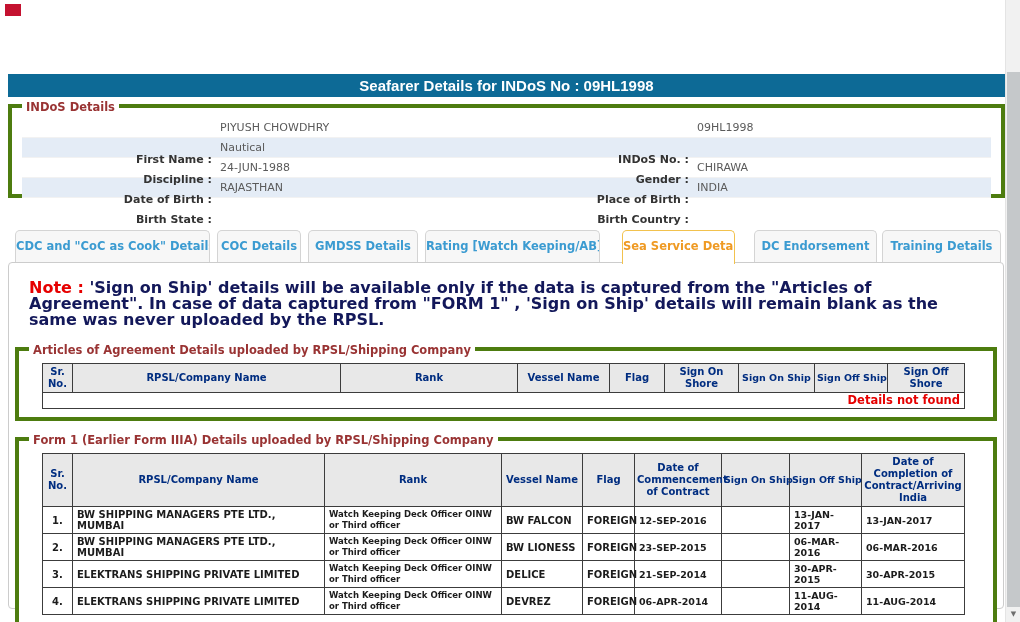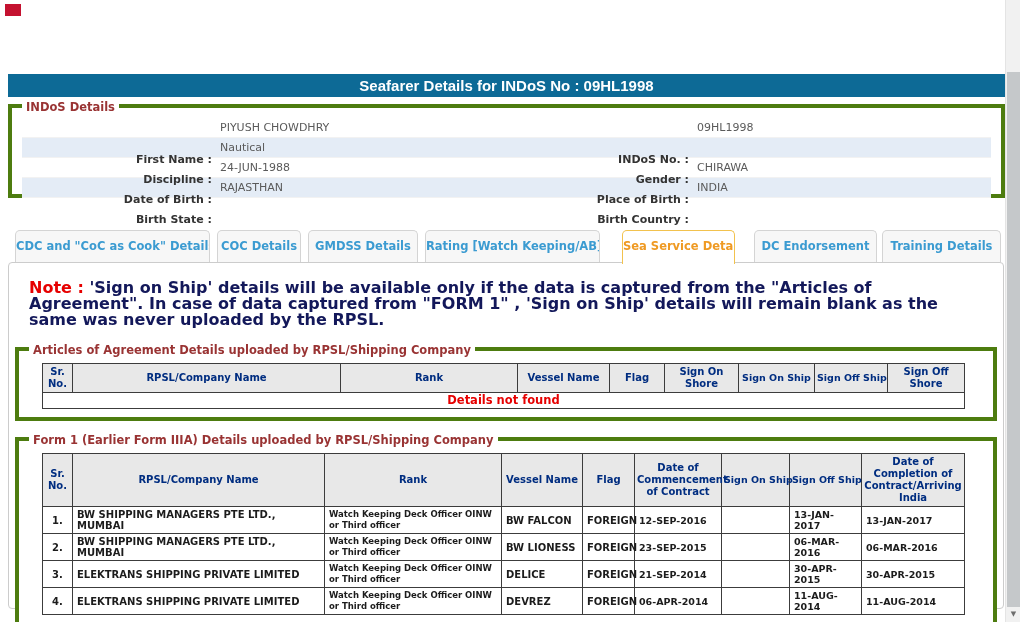--- a/index.html
+++ b/index.html
@@ -64,21 +64,21 @@
   .fs-table.first { margin-top:19px; }
 
   table { border-collapse:collapse; width:922px; table-layout:fixed; background:#fff; }
   th,td { border:1px solid #3c3c3c; }
   th {
     background:#e8e8e8; color:#002d80; font-weight:bold; font-size:10px;
     text-align:center; padding:2px 2px; line-height:12px;
   }
   th.thn { font-size:9.5px; white-space:nowrap; }
   td { font-size:10px; font-weight:bold; color:#1c1c1c; padding:2px 4px; height:25px; line-height:11px; }
-  .empty-row td { text-align:center; color:#e60000; font-size:11.5px; height:16px; }
+  .empty-row td { text-align:right; color:#e60000; font-size:11.5px; height:16px; }
   td.c0 { text-align:center; }
   td.c1, td.c2, td.c3 { text-align:left; }
   td.c2 { font-size:8.5px; }
   td.c4, td.c5, td.c6, td.c7, td.c8 { }
   td.c5, td.c7, td.c8 { font-size:9.5px; }
   .atable td { height:16px; }
 
   
   .vscroll { position:absolute; right:0; top:0; width:15px; height:622px; background:#f1f1f1; border-left:1px solid #e4e4e4; }
   .vthumb { position:absolute; left:1px; top:72px; width:13px; height:535px; background:#c5c8ca; }

